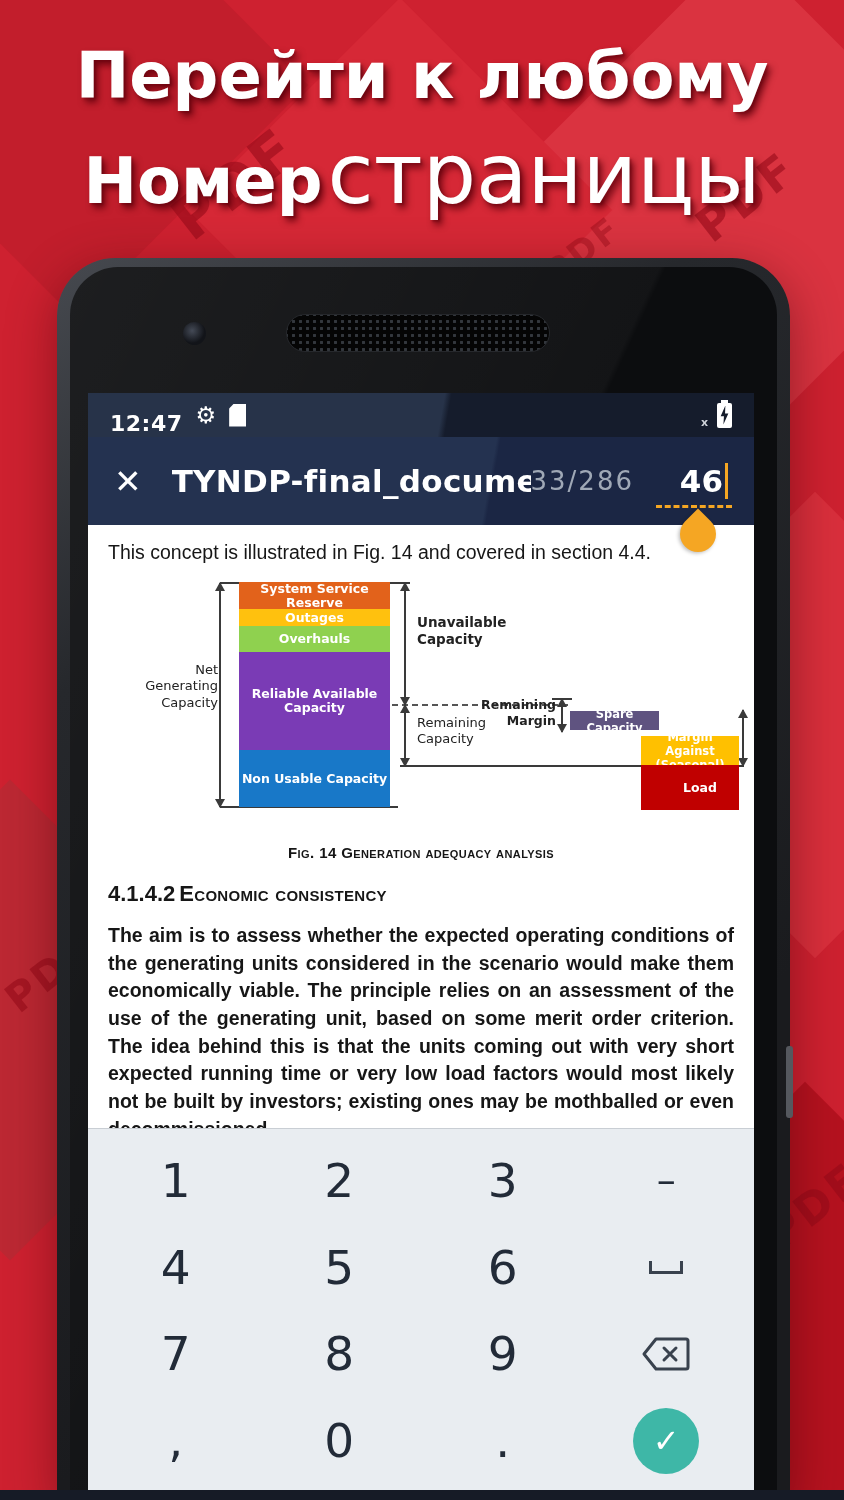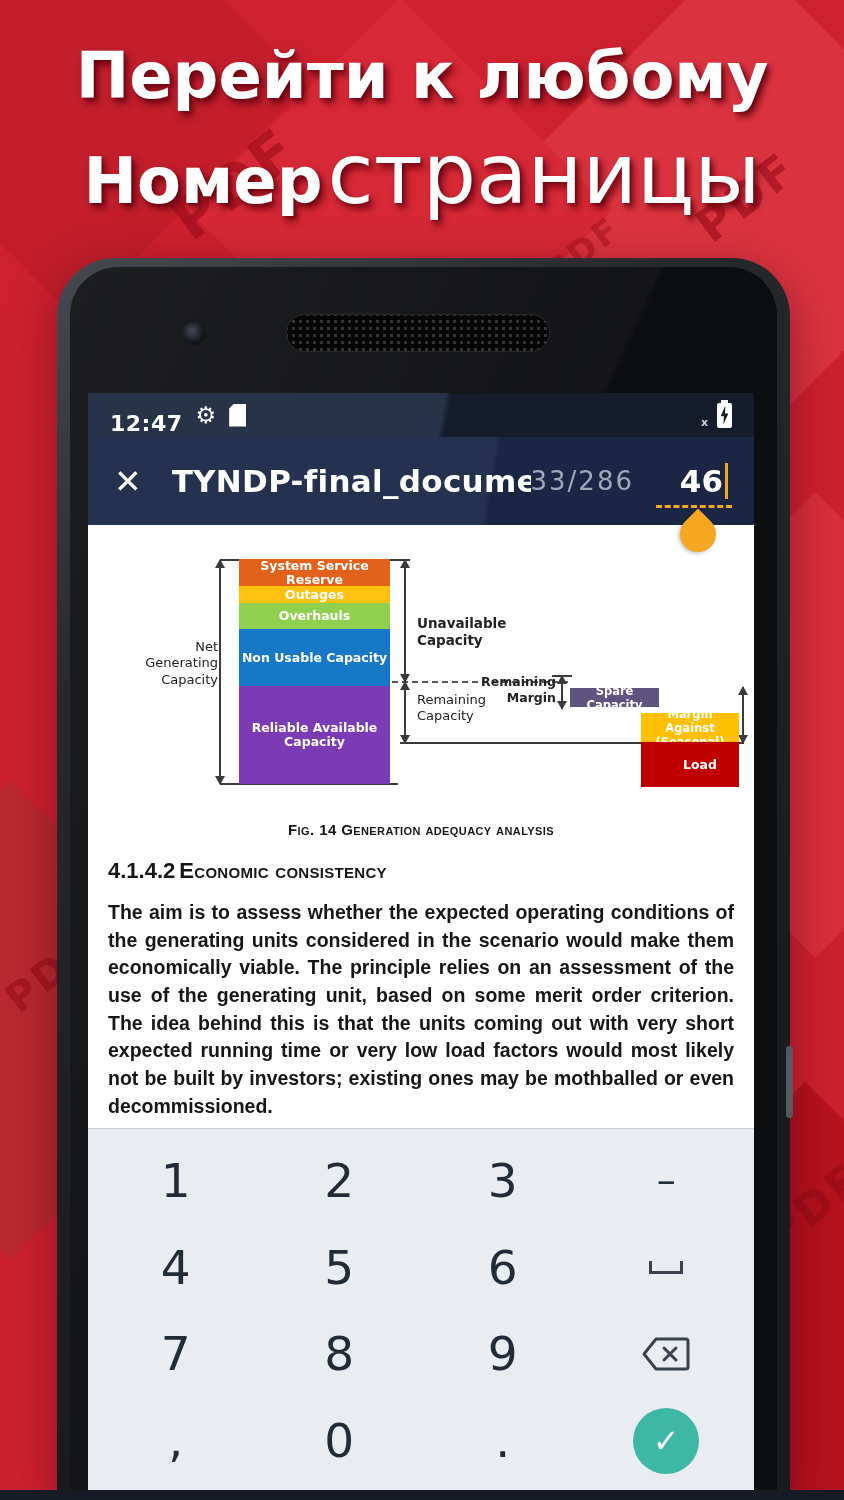--- a/index.html
+++ b/index.html
@@ -110,21 +110,21 @@
   #f-bar { position:absolute; left:131px; top:4px; width:151px; }
   #f-bar .seg { display:flex; align-items:center; justify-content:center; text-align:center;
                 color:#fff; font-weight:bold; font-size:12.5px; line-height:1.1; }
   .seg-ssr  { height:27px; background:#E2621B; }
   .seg-out  { height:17px; background:#FFC10E; }
   .seg-ovh  { height:26px; background:#8FD14F; }
   .seg-nuc  { height:57px; background:#1878C8; }
   .seg-rac  { height:98px; background:#7A3BB5; }
   .f-lbl { position:absolute; font-size:13px; line-height:1.25; }
   #f-lbl-net      { left:12px;  top:84px;  width:98px;  text-align:right; }
-  #f-lbl-unavail  { left:309px; top:60px;  width:102px; font-weight:bold; font-size:13.5px; }
+  #f-lbl-unavail  { left:309px; top:36px;  width:102px; font-weight:bold; font-size:13.5px; }
   #f-lbl-remcap   { left:309px; top:137px; width:92px;  }
   #f-lbl-remmarg  { left:350px; top:119px; width:98px;  text-align:right; font-weight:bold; font-size:12.5px; }
   .f-box { position:absolute; display:flex; align-items:center; justify-content:center;
            text-align:center; color:#fff; font-weight:bold; }
   #f-spare  { left:462px; top:133px; width:89px; height:19px; background:#5F5380; font-size:11.5px; }
   #f-margin { left:533px; top:158px; width:98px; height:46px; background:#FFC000; font-size:11.5px; line-height:1.2; }
   #f-load   { left:533px; top:187px; width:98px; height:45px; background:#C00000; font-size:12.5px;padding-left:20px; }
 
   #fig-caption { margin-top:6px; text-align:center; font-weight:bold; font-size:15px;
                  font-variant:small-caps; letter-spacing:0.4px; }
@@ -194,40 +194,41 @@
       <span id="tb-pages">33/286</span>
       <span id="tb-inputwrap">
         <span id="tb-inputval">46</span>
         <span id="tb-caret"></span>
         <span id="tb-underline"></span>
         <span id="tb-handle"></span>
       </span>
     </div>
 
     <div id="doc">
+      <div id="doc-intro">This concept is illustrated in Fig. 14 and covered in section 4.4.</div>
 
       <div id="figure">
         <div class="f-line" id="f-topline"></div>
         <div class="f-line" id="f-botline"></div>
         <div class="f-line" id="f-baseline"></div>
         <div class="f-line" id="f-marktop"></div>
         <div id="f-dash"></div>
 
         <div class="varrow" id="f-arr-net"></div>
         <div class="varrow" id="f-arr-unavail"></div>
         <div class="varrow" id="f-arr-remcap"></div>
         <div class="varrow" id="f-arr-remmarg"></div>
         <div class="varrow" id="f-arr-right"></div>
 
         <div id="f-bar">
           <div class="seg seg-ssr">System Service Reserve</div>
           <div class="seg seg-out">Outages</div>
           <div class="seg seg-ovh">Overhauls</div>
+          <div class="seg seg-rac">Reliable Available Capacity</div>
           <div class="seg seg-nuc">Non Usable Capacity</div>
-          <div class="seg seg-rac">Reliable Available Capacity</div>
         </div>
 
         <div class="f-lbl" id="f-lbl-net">Net Generating Capacity</div>
         <div class="f-lbl" id="f-lbl-unavail">Unavailable Capacity</div>
         <div class="f-lbl" id="f-lbl-remcap">Remaining Capacity</div>
         <div class="f-lbl" id="f-lbl-remmarg">Remaining Margin</div>
 
         <div class="f-box" id="f-spare">Spare Capacity</div>
         <div class="f-box" id="f-margin">Margin Against (Seasonal) Peak Load</div>
         <div class="f-box" id="f-load">Load</div>

